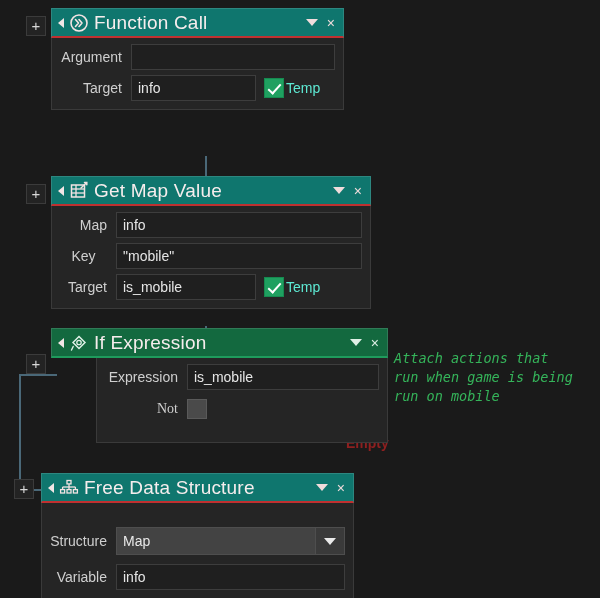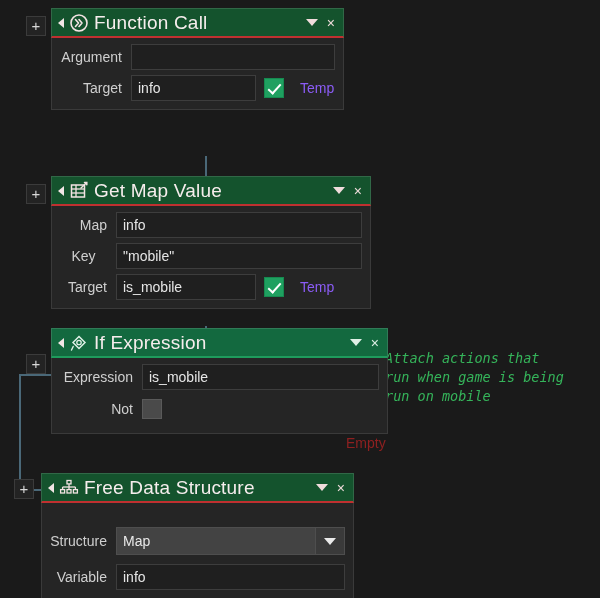--- a/index.html
+++ b/index.html
@@ -25,21 +25,21 @@
     font-family: "Liberation Sans", sans-serif;
   }
 
   
   .block { position: absolute; z-index: 4; }
   .block-head {
     display: flex; align-items: center; height: 30px;
     padding: 0 4px 0 6px; position: relative;
     border: 1px solid rgba(255,255,255,0.12);
   }
-  .block-head.red   { background: #14532d; border-bottom: 2px solid #c03030; }
+  .block-head.red   { background: #0f766e; border-bottom: 2px solid #c03030; }
   .block-head.green { background: #13693f; border-bottom: 2px solid #1e9b5c; }
   .tri {
     width: 0; height: 0; margin-right: 5px;
     border-top: 5px solid transparent; border-bottom: 5px solid transparent;
     border-right: 6px solid #f2e6e6; cursor: pointer; flex: none;
   }
   .head-icon { width: 20px; height: 20px; margin-right: 5px; flex: none; display:block; }
   .head-title {
     color: #f6eded; font-size: 19px; letter-spacing: .2px;
     white-space: nowrap; flex: 1 1 auto;
@@ -94,40 +94,41 @@
   .chk {
     width: 20px; height: 20px; background: #2b2b2b;
     border: 1px solid #4a4a4a; position: relative; cursor: pointer;
   }
   .chk.on { background: #1fa060; border-color: #18措; border-color: #168a50; }
   .chk.on:after {
     content: ""; position: absolute; left: 6px; top: 2px;
     width: 5px; height: 11px; border: solid #ffffff;
     border-width: 0 2.5px 2.5px 0; transform: rotate(42deg);
   }
-  .chk-label { color: #8b5cf6; font-size: 14px; margin-left: 16px; white-space: nowrap; }
+  .chk-label { color: #5eead4; font-size: 14px; margin-left: 2px; white-space: nowrap; }
 
   .not-box {
     width: 20px; height: 20px; background: #4a4a4a;
     border: 1px solid #5a5a5a; flex: none; cursor: pointer;
   }
 
   
   .comment { position: absolute; display: flex; z-index: 3; }
   .comment-bar { width: 5px; background: #6f6f6f; flex: none; margin-right: 8px; }
   .comment-text {
     color: #35b45a; font-family: "DejaVu Sans Mono", monospace;
     font-style: italic; font-size: 13.5px; line-height: 19px;
     white-space: pre;
   }
   .comment-link { position: absolute; z-index: 2; }
 
   .empty-tag {
     position: absolute; color: #8e2020; font-size: 14px; z-index: 3;
     font-family: "Liberation Sans", sans-serif;
+    font-weight: bold;
   }
 </style>
 </head>
 <body>
 
 <div id="canvas">
 
   <div class="v-connector" style="left:205px; top:156px; height:26px;"></div>
   <div class="v-connector" style="left:205px; top:326px; height:22px;"></div>
 
@@ -211,33 +212,33 @@
       <span class="tri"></span>
       <svg class="head-icon" viewBox="0 0 20 20">
         <path d="M10 3.5 L16 9.5 L10 15.5 L4 9.5 Z" fill="none" stroke="#dff0e6" stroke-width="1.5"></path>
         <circle cx="10" cy="9.5" r="2.2" fill="none" stroke="#dff0e6" stroke-width="1.3"></circle>
         <path d="M4.2 13.5 L2.5 17" stroke="#dff0e6" stroke-width="1.4" stroke-linecap="round"></path>
       </svg>
       <span class="head-title">If Expression</span>
       <span class="head-caret"></span>
       <span class="head-close">×</span>
     </div>
-    <div class="block-body" style="padding-bottom:14px;">
+    <div class="block-body" style="padding-bottom:23px;margin-left:45px;">
       <div class="row">
         <span class="row-label" style="width:82px;">Expression</span>
         <span class="field">is_mobile</span>
       </div>
-      <div class="row" style="margin-top:9px;">
+      <div class="row" style="margin-top:9px;font-family:Liberation Serif, serif;">
         <span class="row-label" style="width:82px;">Not</span>
         <span class="not-box"></span>
       </div>
     </div>
   </div>
 
-  <div class="comment" style="left:372px; top:349px; height:62px;justify-content:space-between;">
+  <div class="comment" style="left:381px; top:349px; height:62px;justify-content:space-between;">
     <div class="comment-bar"></div>
     <div class="comment-text"><span>Attach actions that</span>
 <span>run when game is being</span>
 <span>run on mobile</span></div>
   </div>
 
   <div class="empty-tag" style="left:346px; top:435px;">Empty</div>
 
   <div class="plus-btn" style="left:14px; top:479px;">+</div>
 

